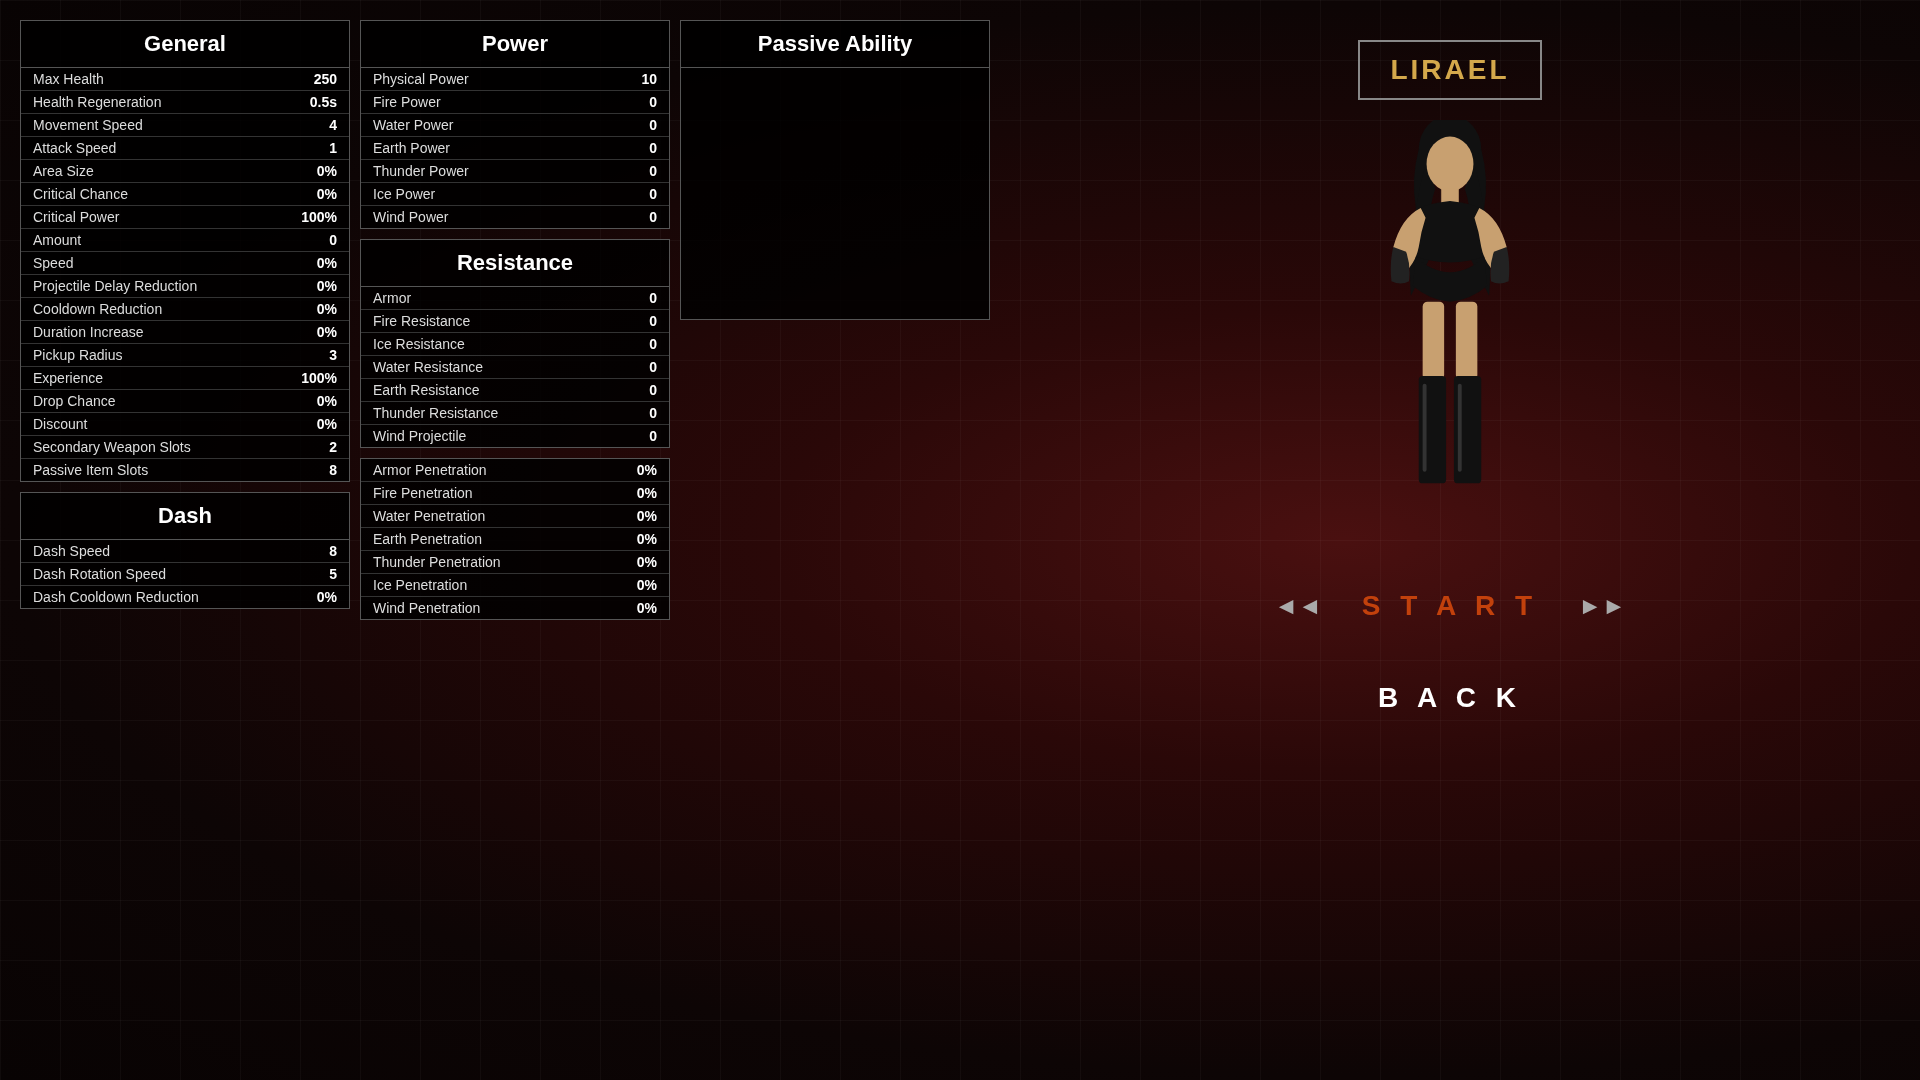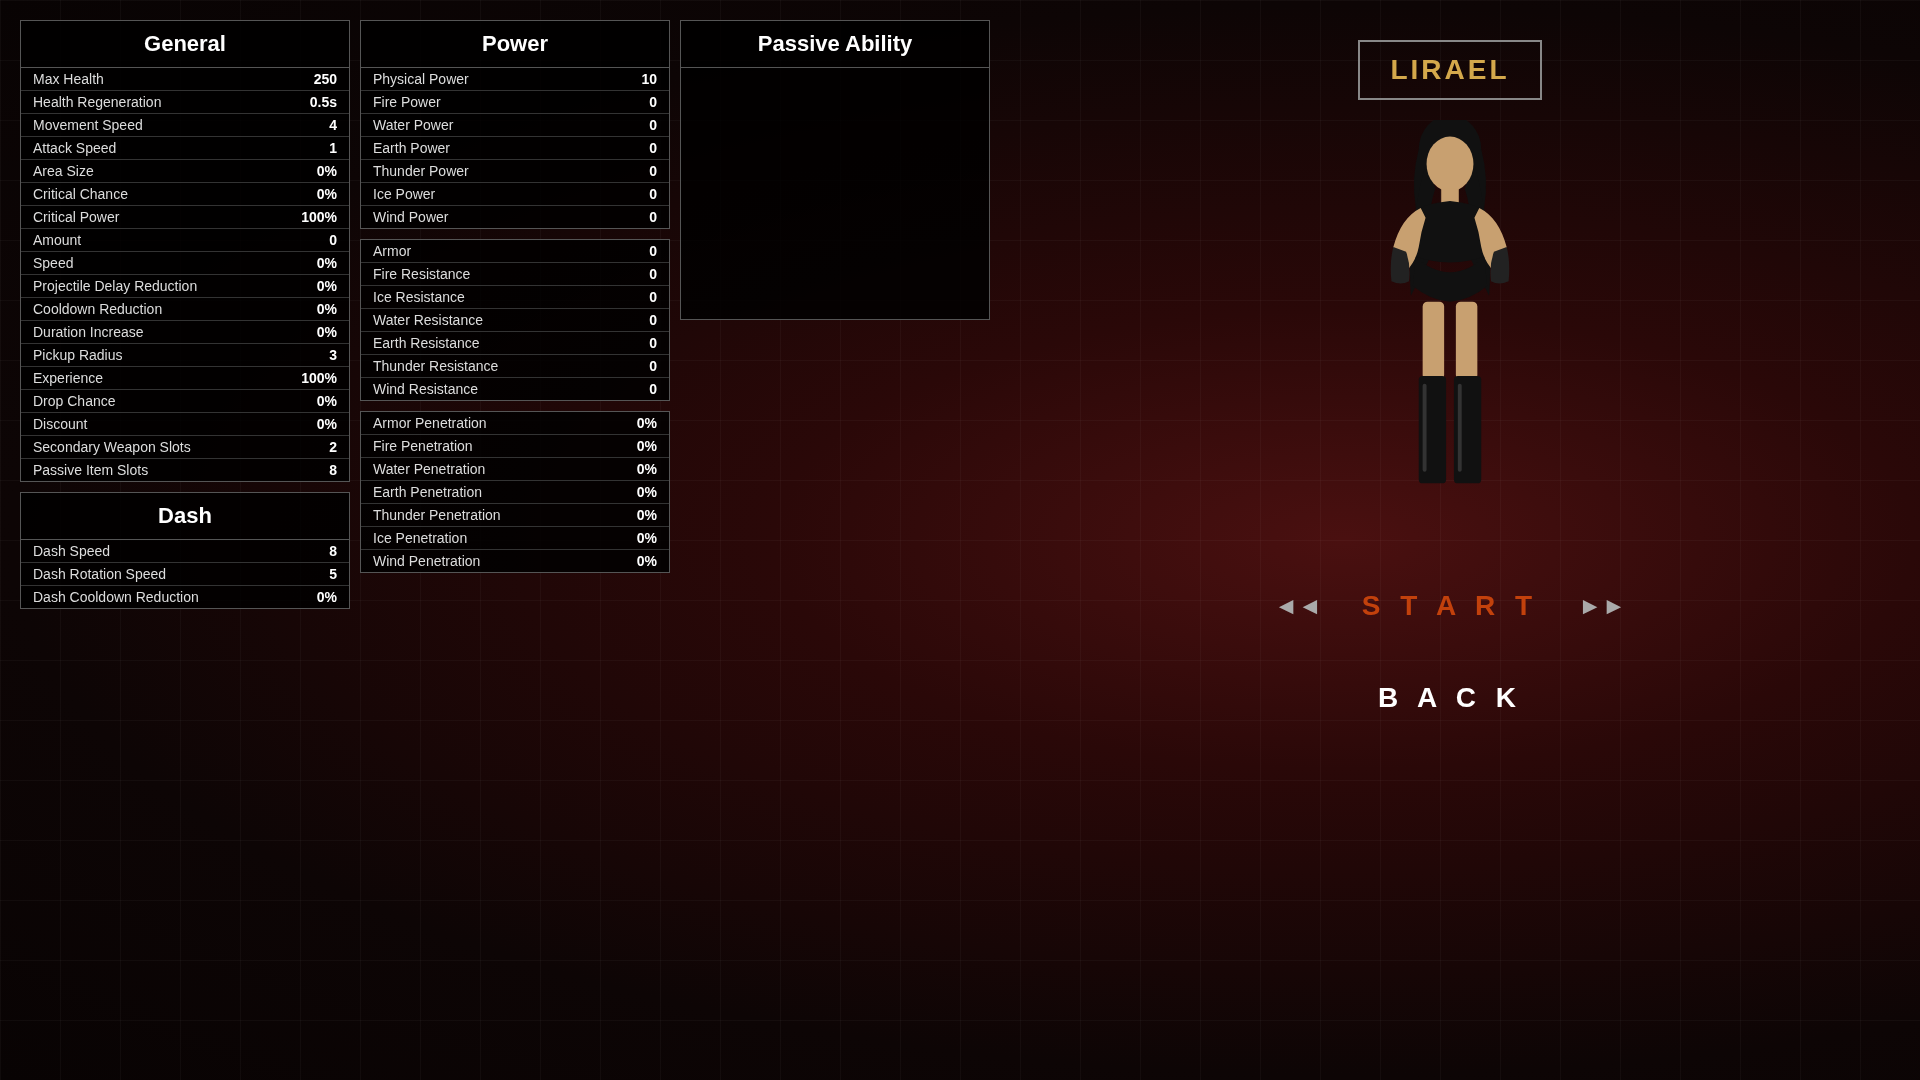--- a/index.html
+++ b/index.html
@@ -322,20 +322,21 @@
             <span class="stat-value">0</span>
           </div>
           <div class="stat-row">
             <span class="stat-label">Wind Power</span>
             <span class="stat-value">0</span>
           </div>
         </div>
     </div>
 
     <div class="panel">
+      <div class="panel-header">Resistance</div>
       <div id="resistance-stats-container">
           <div class="stat-row">
             <span class="stat-label">Armor</span>
             <span class="stat-value">0</span>
           </div>
           <div class="stat-row">
             <span class="stat-label">Fire Resistance</span>
             <span class="stat-value">0</span>
           </div>
           <div class="stat-row">
@@ -348,21 +349,21 @@
           </div>
           <div class="stat-row">
             <span class="stat-label">Earth Resistance</span>
             <span class="stat-value">0</span>
           </div>
           <div class="stat-row">
             <span class="stat-label">Thunder Resistance</span>
             <span class="stat-value">0</span>
           </div>
           <div class="stat-row">
-            <span class="stat-label">Wind Resistance</span>
+            <span class="stat-label">Wind Projectile</span>
             <span class="stat-value">0</span>
           </div>
         </div>
     </div>
 
     <div class="panel">
       <div id="penetration-stats-container">
           <div class="stat-row">
             <span class="stat-label">Armor Penetration</span>
             <span class="stat-value">0%</span>

